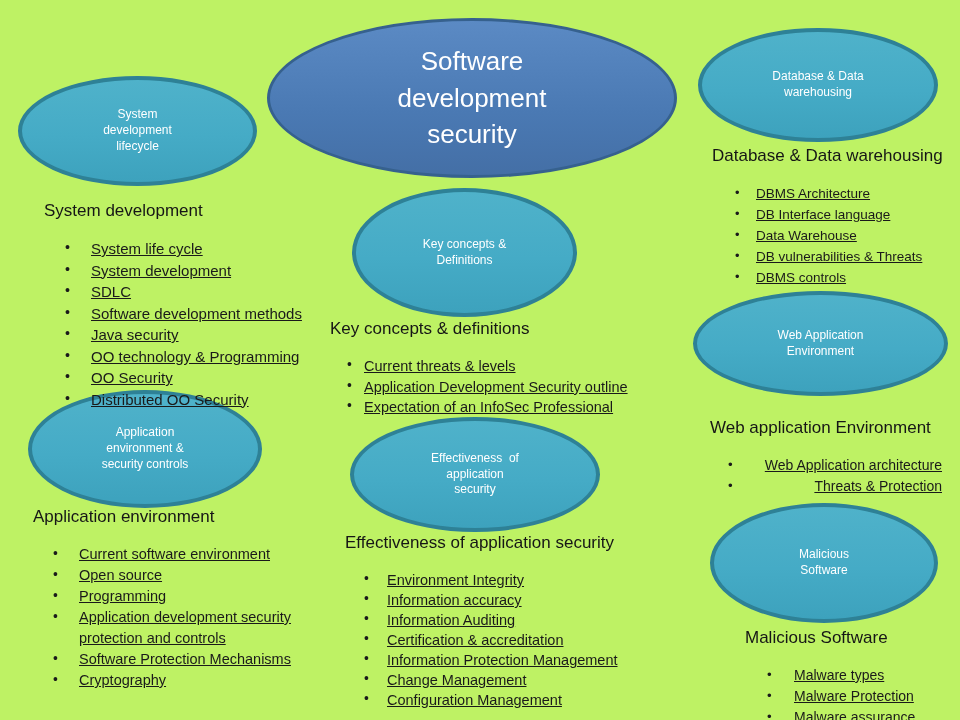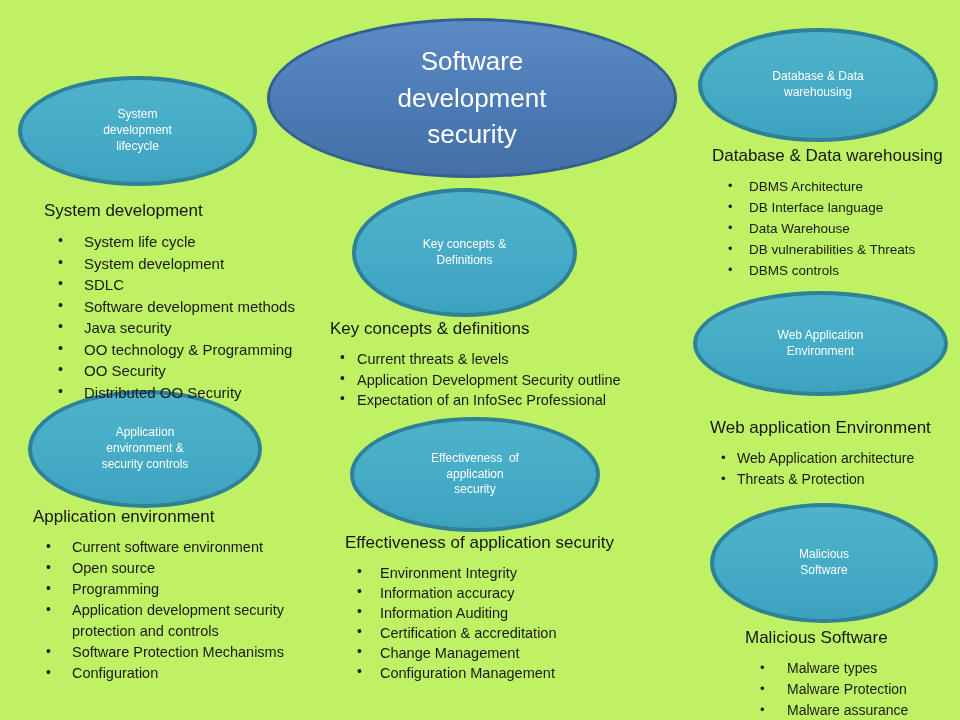--- a/index.html
+++ b/index.html
@@ -35,21 +35,21 @@
   .e-key     {left:352px;top:188px;width:225px;height:129px;}
   .e-appenv  {left:28px; top:390px;width:234px;height:118px;}
   .e-effect  {left:350px;top:417px;width:250px;height:115px;}
   .e-db      {left:698px;top:28px; width:240px;height:114px;}
   .e-webapp  {left:693px;top:291px;width:255px;height:105px;}
   .e-malware {left:710px;top:503px;width:228px;height:120px;}
 
   
   .section{position:absolute;color:#1a1a1a;}
   .sec-heading{font-size:17px;line-height:22px;margin:0 0 3px 0;color:#161616;}
-  .sec-list{list-style:none;margin:9px;padding:0;}
+  .sec-list{list-style:none;margin:16px;padding:0;text-decoration:underline;}
   .sec-list li{position:relative;}
   .sec-list li::before{content:"\2022";position:absolute;top:-1px;font-size:0.95em;}
 
   .sec-sdlc   {left:44px; top:200px;width:290px;}
   .sec-sdlc   .sec-list{font-size:15px;line-height:21.5px;}
   .sec-sdlc   li{padding-left:31px;} .sec-sdlc li::before{left:5px;}
 
   .sec-key    {left:330px;top:318px;width:322px;}
   .sec-key    .sec-list{font-size:14.5px;line-height:20.5px;}
   .sec-key    li{padding-left:18px;} .sec-key li::before{left:1px;}
@@ -61,21 +61,21 @@
   .sec-effect {left:345px;top:532px;width:312px;}
   .sec-effect .sec-list{font-size:14.5px;line-height:20px;}
   .sec-effect li{padding-left:26px;} .sec-effect li::before{left:3px;}
 
   .sec-db     {left:712px;top:145px;width:242px;}
   .sec-db     .sec-list{font-size:13.5px;line-height:21px;}
   .sec-db     li{padding-left:28px;} .sec-db li::before{left:7px;}
 
   .sec-webapp {left:710px;top:417px;width:248px;}
   .sec-webapp .sec-list{font-size:14px;line-height:21px;}
-  .sec-webapp li{padding-left:18px;} .sec-webapp li::before{left:2px;}
+  .sec-webapp li{padding-left:18px;text-align:right;} .sec-webapp li::before{left:2px;}
 
   .sec-malware{left:745px;top:627px;width:212px;}
   .sec-malware .sec-list{font-size:14px;line-height:21px;}
   .sec-malware li{padding-left:33px;} .sec-malware li::before{left:6px;}
 </style>
 </head>
 <body>
 
 <div class="canvas">
 
@@ -141,31 +141,32 @@
   </div>
 
   <div class="section sec-appenv">
     <div class="sec-heading">Application environment</div>
     <ul class="sec-list">
         <li>Current software environment</li>
         <li>Open source</li>
         <li>Programming</li>
         <li>Application development security protection and controls</li>
         <li>Software Protection Mechanisms</li>
-        <li>Configuration</li>
+        <li>Cryptography</li>
       </ul>
   </div>
 
   <div class="section sec-effect">
     <div class="sec-heading">Effectiveness of application security</div>
     <ul class="sec-list">
         <li>Environment Integrity</li>
         <li>Information accuracy</li>
         <li>Information Auditing</li>
         <li>Certification &amp; accreditation</li>
+        <li>Information Protection Management</li>
         <li>Change Management</li>
         <li>Configuration Management</li>
       </ul>
   </div>
 
   <div class="section sec-db">
     <div class="sec-heading">Database &amp; Data warehousing</div>
     <ul class="sec-list">
         <li>DBMS Architecture</li>
         <li>DB Interface language</li>

